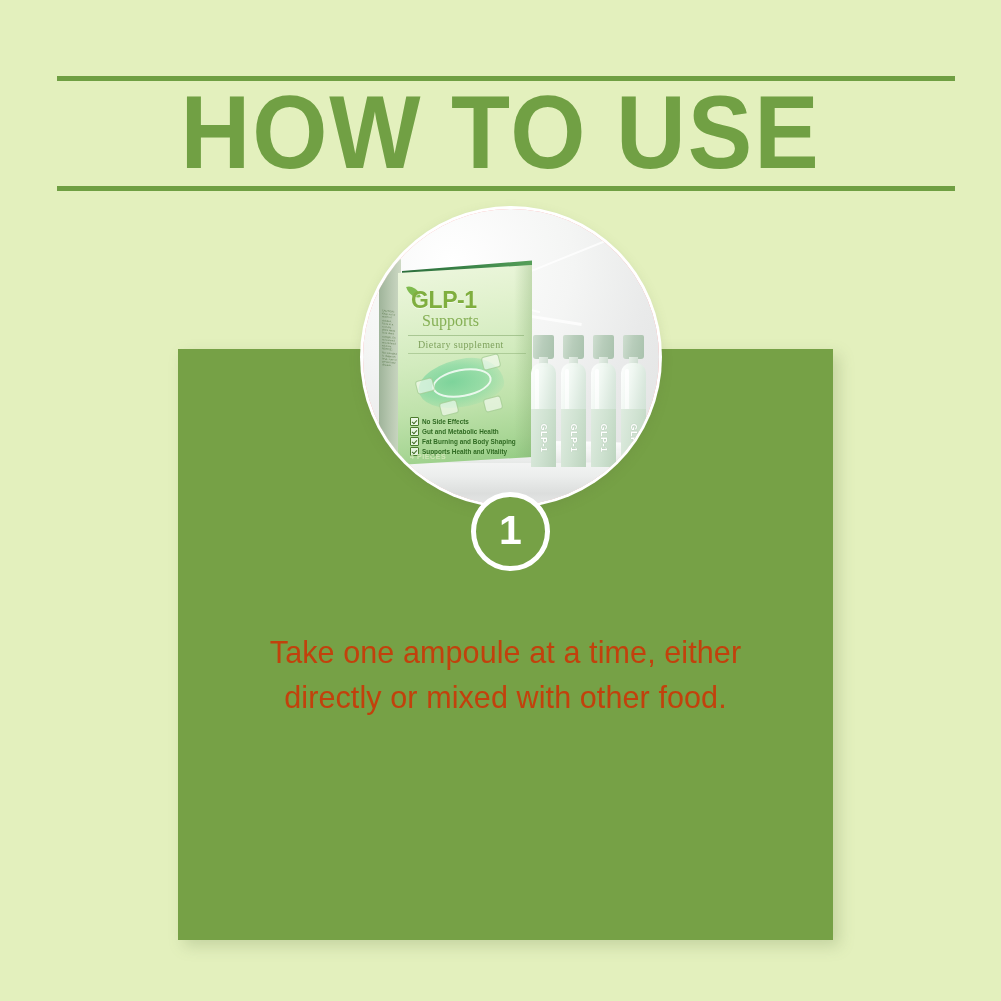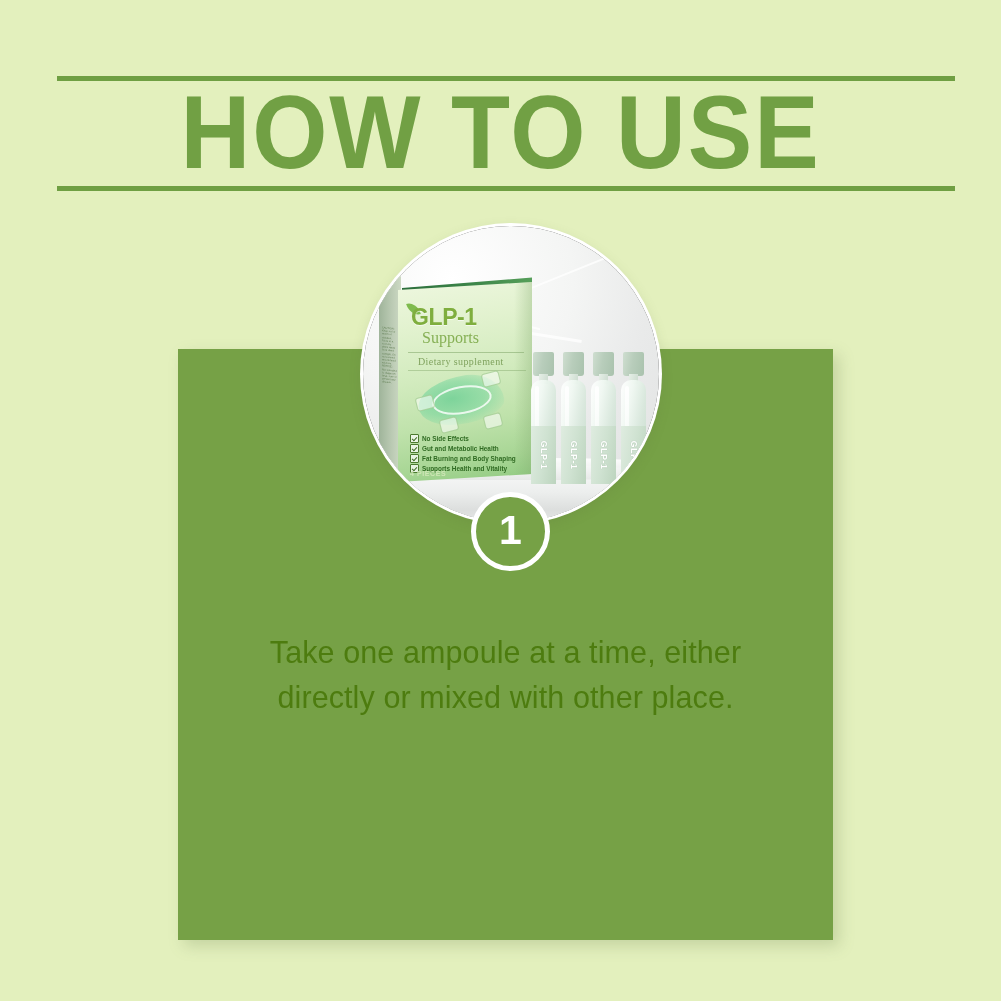--- a/index.html
+++ b/index.html
@@ -65,40 +65,40 @@
     background: #76a146;
     box-shadow: 6px 6px 14px rgba(120,140,90,0.28);
   }
 
   .instruction {
     position: absolute;
     left: 178px;
     top: 630px;
     width: 655px;
     text-align: center;
-    color: #4d7c0f;
+    color: #c2410c;
     font-size: 30.5px;
     line-height: 45px;
     font-weight: 400;
     letter-spacing: 0.1px;
     padding: 0 40px;
     box-sizing: border-box;
   }
   .instruction .line { display: block; }
 
   
   .photo-circle {
     position: absolute;
     left: 363px;
-    top: 226px;
+    top: 209px;
     width: 296px;
     height: 296px;
     border-radius: 50%;
     overflow: hidden;
-    background: #404040;
+    background: #fca5a5;
     box-shadow: 0 0 0 3px #ffffff, 0 4px 14px rgba(90,110,60,0.22);
   }
   .photo-inner {
     position: absolute;
     inset: 0;
     background:
       radial-gradient(circle at 30% 18%, #ffffff 0%, #f4f5f4 38%, #e9eaea 62%, #dfe1e0 100%);
   }
   
   .backdrop-streak {
@@ -450,21 +450,21 @@
 <div id="page">
 
   <div class="rule top"></div>
   <div class="page-title">HOW TO USE</div>
   <div class="rule bottom"></div>
 
   <div class="green-panel"></div>
 
   <div class="instruction">
     <span class="line">Take one ampoule at a time, either</span>
-    <span class="line">directly or mixed with other place.</span>
+    <span class="line">directly or mixed with other food.</span>
   </div>
 
   <div class="photo-circle">
     <div class="photo-inner">
 
       <div class="backdrop-streak streak-a"></div>
       <div class="backdrop-streak streak-b"></div>
       <div class="backdrop-streak streak-c"></div>
 
       <div class="plate"></div>

